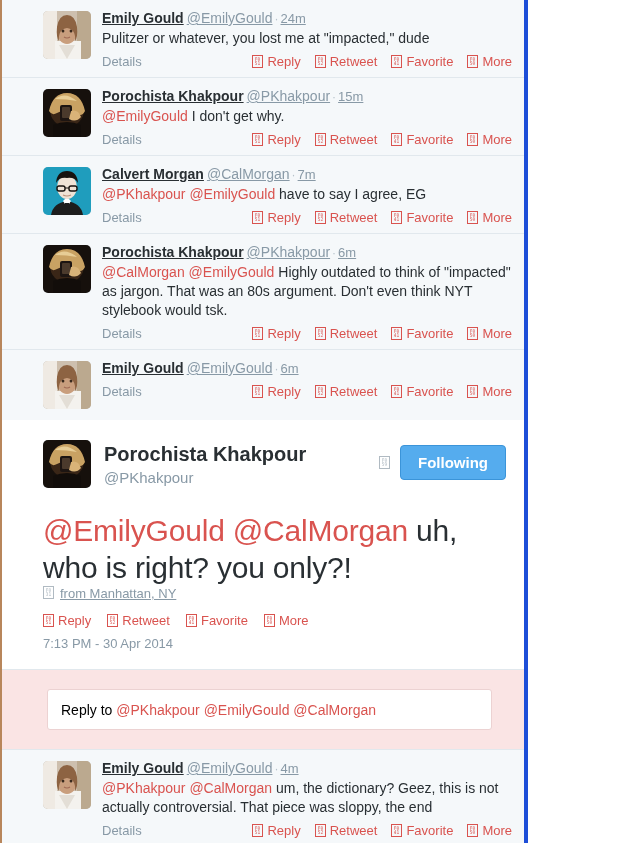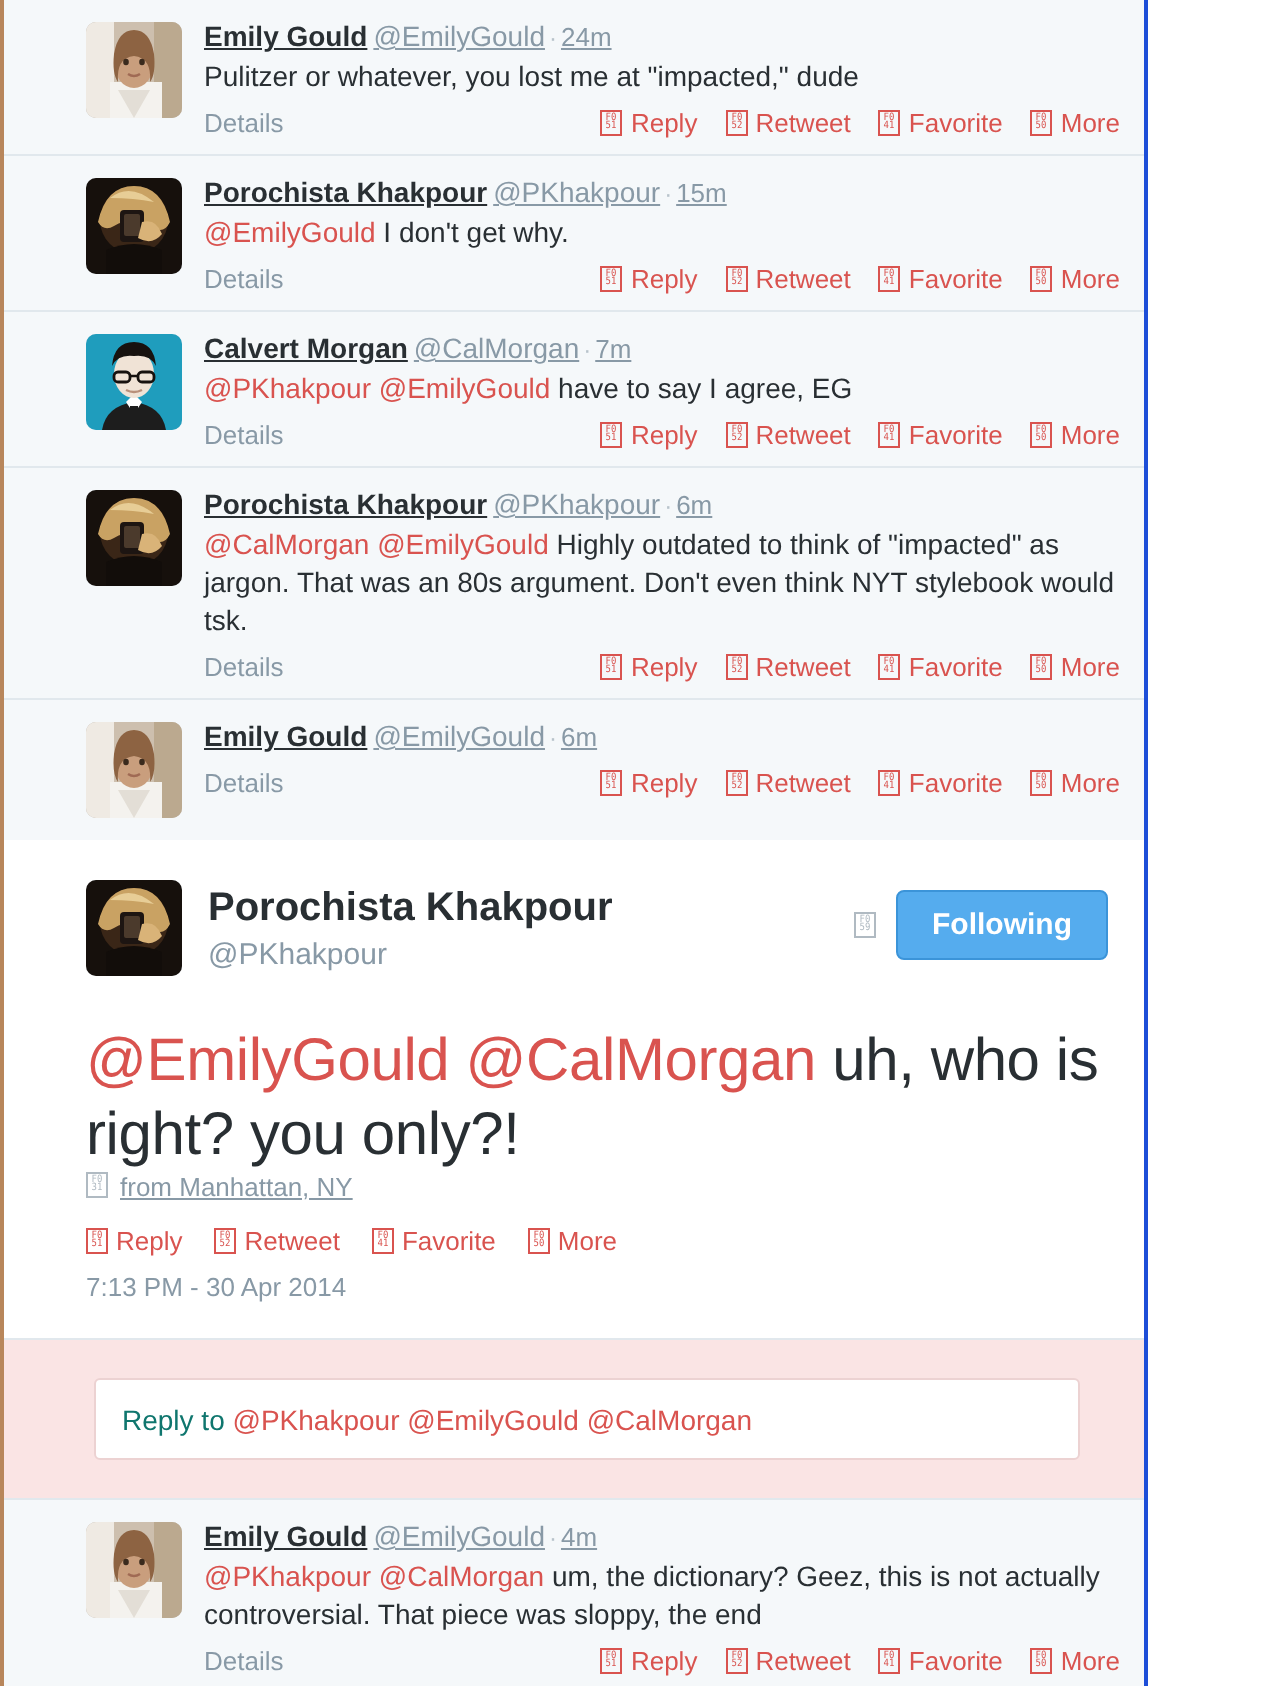--- a/index.html
+++ b/index.html
@@ -8,25 +8,25 @@
     background: #ffffff;
   }
   body {
     width: 634px; height: 843px;
     font-family: "Liberation Sans", sans-serif;
     font-size: 14px;
     color: #292f33;
     overflow: hidden;
   }
   .page {
-    width: 574px; height: 843px;
+    width: 528px; height: 843px;
     position: relative;
     background: #fff;
     border-left: 2px solid #b8865b;
-    border-right: 2px solid #1d4ed8;
+    border-right: 4px solid #1d4ed8;
   }
 
   
   .ctx-tweet {
     background: #f5f8fa;
     border-bottom: 1px solid #e1e8ed;
     padding: 9px 12px 8px 41px;
     position: relative;
     min-height: 70px;
   }
@@ -217,21 +217,21 @@
     border: 1px solid #ecd2d2;
     border-radius: 3px;
     padding: 11px 13px;
     font-size: 14px;
     line-height: 18px;
     height: 41px;
     white-space: nowrap;
     overflow: hidden;
     cursor: text;
   }
-  .ph-grey { color: #0f766e; }
+  .ph-grey { color: #000000; }
 
   .img-frame { width:100%; height:100%; display:block; }
 </style>
 </head>
 <body>
 
 <div class="page">
   <div id="ancestors">
       <div class="ctx-tweet">
     <div class="avatar">

